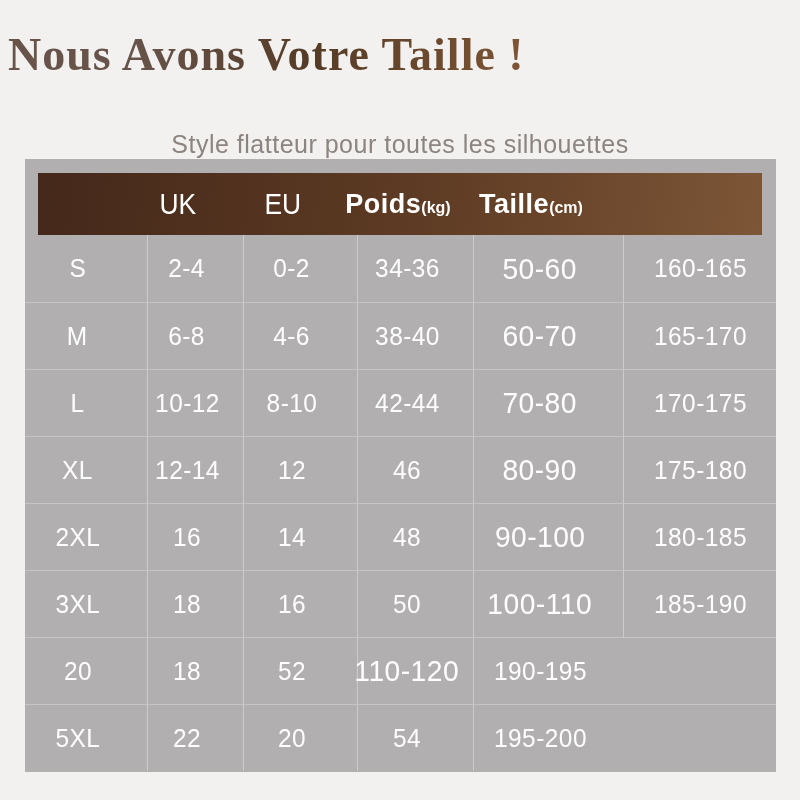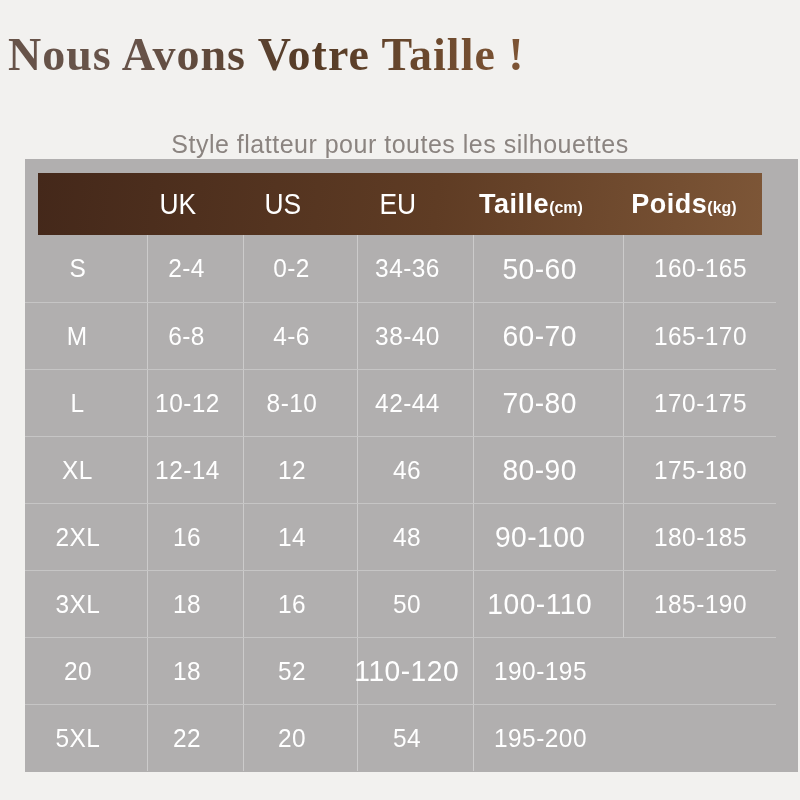--- a/index.html
+++ b/index.html
@@ -48,21 +48,20 @@
   }
 
   
   .panel {
     position: absolute;
     left: 25px;
     top: 159px;
     width: 751px;
     height: 613px;
     background: var(--panel-bg, #b1afaf);
-    padding-left: 22px;
   }
   .header-bar {
     position: absolute;
     left: 13px;
     top: 14px;
     width: 724px;
     height: 62px;
     background: linear-gradient(97deg,
       var(--hdr-g1, #44281a) 0%,
       var(--hdr-g2, #5f3c24) 55%,
@@ -151,36 +150,32 @@
 
   <div class="header-row">
       <div class="hcell col-0">
         <span class="hlabel"></span>
         <span class="hunit"></span>
       </div>
       <div class="hcell col-1">
         <span class="hlabel">UK</span>
         <span class="hunit"></span>
       </div>
-      <div class="hcell col-2">
-        <span class="hlabel">US</span>
-        <span class="hunit"></span>
-      </div>
       <div class="hcell col-3">
         <span class="hlabel">EU</span>
         <span class="hunit"></span>
       </div>
+      <div class="hcell col-4">
+        <span class="hlabel">Poids</span>
+        <span class="hunit">(kg)</span>
+      </div>
       <div class="hcell col-5">
         <span class="hlabel">Taille</span>
         <span class="hunit">(cm)</span>
       </div>
-      <div class="hcell col-4">
-        <span class="hlabel">Poids</span>
-        <span class="hunit">(kg)</span>
-      </div>
     </div>
 
   <div class="table-body">
       <div class="trow">
         <div class="cell col-0">
           <span class="ctext">S</span>
         </div>
         <div class="cell col-1">
           <span class="ctext">2-4</span>
         </div>

